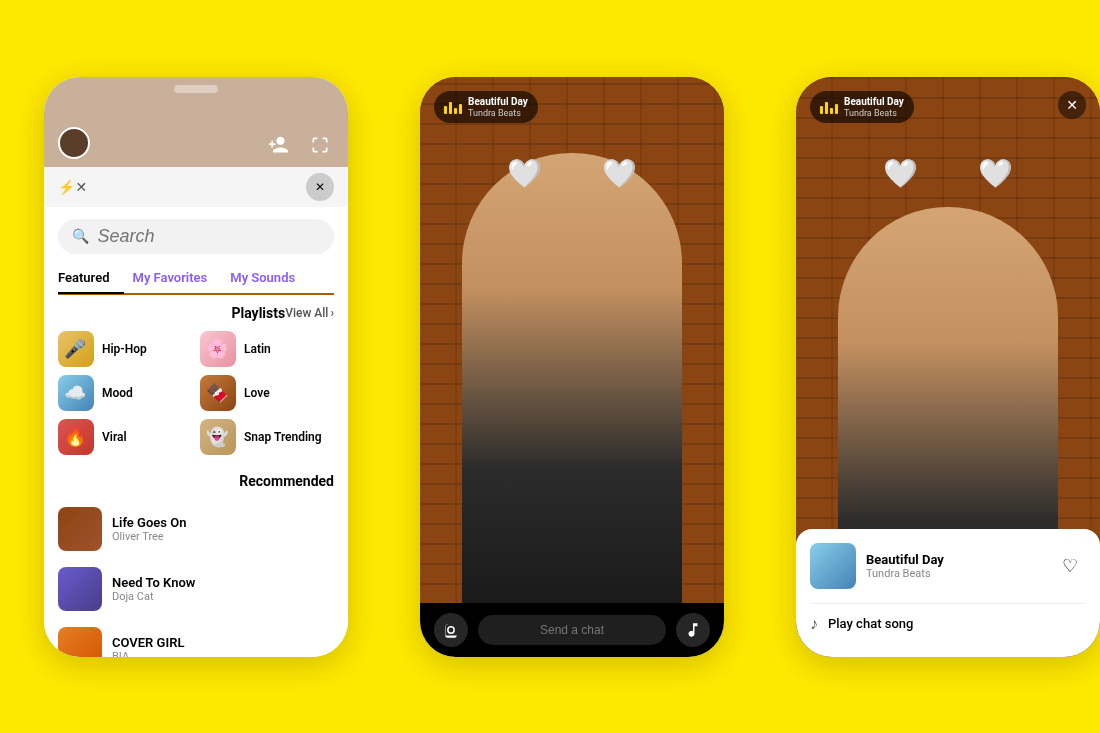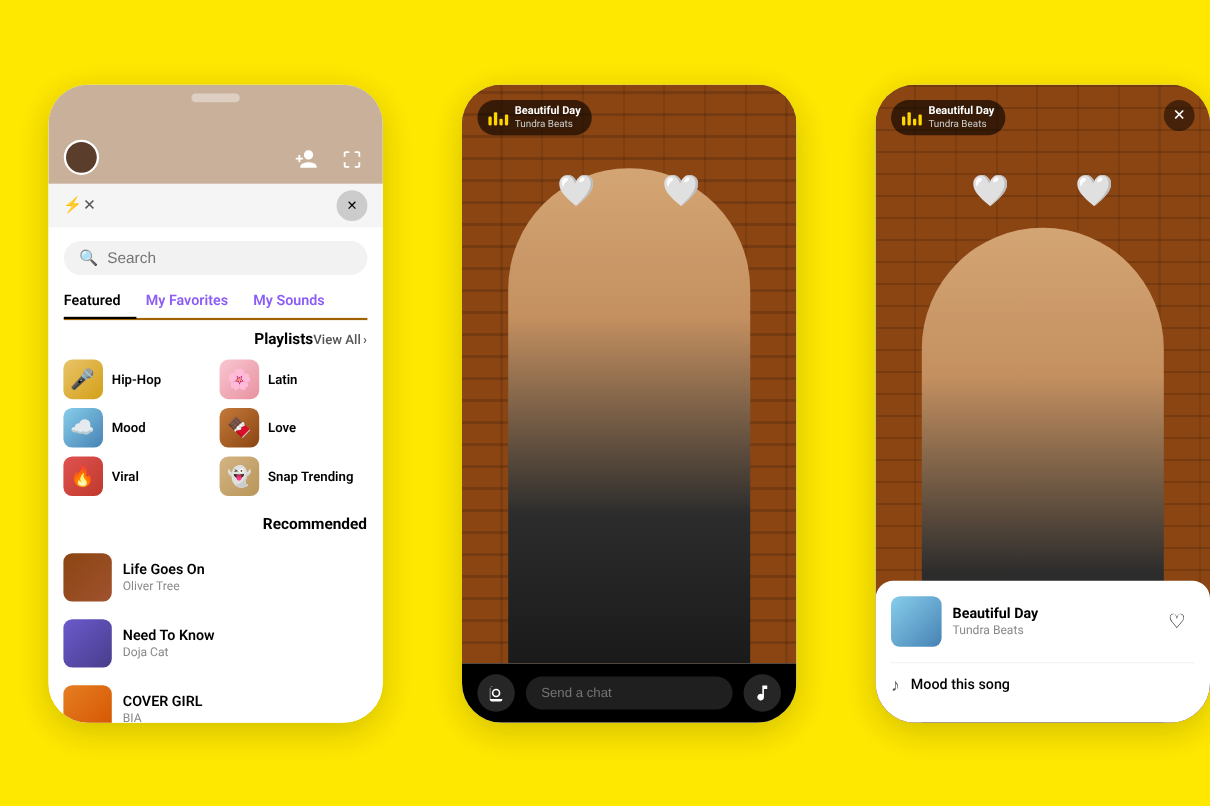--- a/index.html
+++ b/index.html
@@ -88,23 +88,24 @@
       gap: 8px;
     }
     .sounds-search-bar .search-icon-svg {
       color: #888;
       font-size: 14px;
     }
     .sounds-search-bar input {
       border: none;
       background: transparent;
       outline: none;
-      font-size: 14px;
+      font-size: 18px;
       color: #b91c1c;
       width: 100%;
+      font-style: italic;
     }
 
     .sounds-tabs {
       display: flex;
       border-bottom: 2px solid #a16207;
       margin: 0 14px;
       gap: 1px;
     }
     .sounds-tab {
       padding: 8px 14px 8px 0;
@@ -310,20 +311,21 @@
     }
     .chat-input {
       flex: 1;
       background: rgba(255,255,255,0.12);
       border: none;
       border-radius: 20px;
       padding: 8px 14px;
       color: #a3a3a3;
       font-size: 12px;
       outline: none;
+      text-align: center;
     }
     .music-btn {
       width: 34px;
       height: 34px;
       border-radius: 50%;
       background: rgba(255,255,255,0.15);
       border: none;
       display: flex;
       align-items: center;
       justify-content: center;
@@ -579,17 +581,17 @@
       <div class="song-card-top">
         <div class="song-card-thumb"></div>
         <div class="song-card-info">
           <div class="song-card-title">Beautiful Day</div>
           <div class="song-card-artist">Tundra Beats</div>
         </div>
         <div class="heart-btn">♡</div>
       </div>
       <div class="play-song-row">
         <span class="play-song-icon">♪</span>
-        <span class="play-song-label">Mood this song</span>
+        <span class="play-song-label">Play chat song</span>
       </div>
     </div>
   </div>
 </div>
 
 </body></html>

